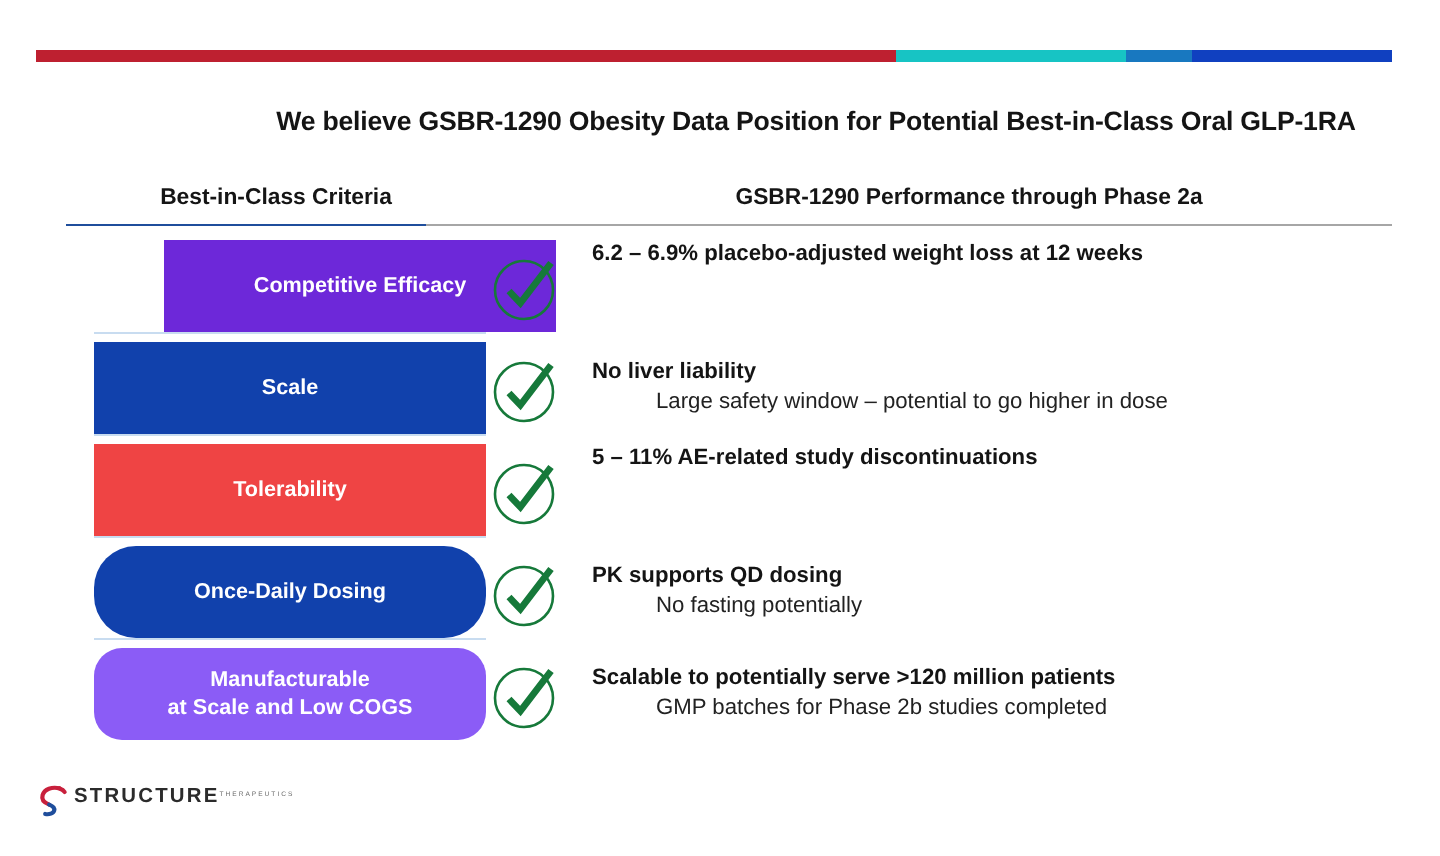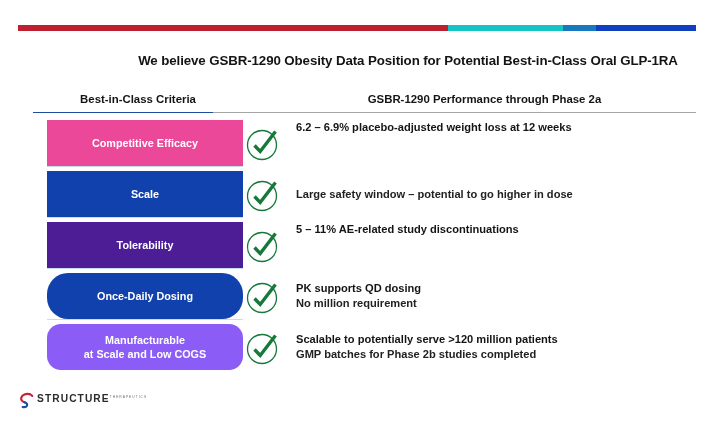--- a/index.html
+++ b/index.html
@@ -142,24 +142,25 @@
   }
   .perf-main {
     font-size: 11.1px;
     font-weight: bold;
     color: #141414;
     line-height: 15px;
     white-space: nowrap;
   }
   .perf-sub {
     font-size: 11.1px;
-    font-weight: bold;
+    font-weight: normal;
     color: #222222;
     line-height: 15px;
     white-space: nowrap;
+    margin-left: 32px;
   }
   .perf.single { justify-content: flex-start; }
 
   
   .logo {
     position: absolute;
     left: 18px;
     top: 392px;
     height: 20px;
     display: flex;
@@ -211,21 +212,21 @@
     <div class="hdr hdr-right">GSBR-1290 Performance through Phase 2a</div>
   </div>
   <div class="hdr-rule">
     <span class="rule-a" style="background: rgb(31, 78, 156);"></span>
     <span class="rule-b" style="background: rgb(166, 166, 166);"></span>
   </div>
 
   <div class="rows">
 
     <div class="row">
-      <div class="crit-box" style="background: #ec4899;">
+      <div class="crit-box" style="background: #6d28d9; margin-left: 35px;">
         <span>Competitive Efficacy</span>
       </div>
       <div class="box-underline"></div>
       <div class="check">
         <svg width="38" height="38" viewBox="0 0 38 38">
           <circle cx="18" cy="20" r="14.5" fill="none" stroke="#16793A" stroke-width="1.3"></circle>
           <path d="M10.5 20.5 L16.2 26.5 L31.5 6.5" fill="none" stroke="#16793A" stroke-width="3.4" stroke-linecap="butt" stroke-linejoin="miter"></path>
         </svg>
       </div>
       <div class="perf single">
@@ -238,26 +239,27 @@
         <span>Scale</span>
       </div>
       <div class="box-underline"></div>
       <div class="check">
         <svg width="38" height="38" viewBox="0 0 38 38">
           <circle cx="18" cy="20" r="14.5" fill="none" stroke="#16793A" stroke-width="1.3"></circle>
           <path d="M10.5 20.5 L16.2 26.5 L31.5 6.5" fill="none" stroke="#16793A" stroke-width="3.4" stroke-linecap="butt" stroke-linejoin="miter"></path>
         </svg>
       </div>
       <div class="perf">
+        <div class="perf-main">No liver liability</div>
         <div class="perf-sub">Large safety window – potential to go higher in dose</div>
       </div>
     </div>
 
     <div class="row">
-      <div class="crit-box" style="background: #4c1d95;">
+      <div class="crit-box" style="background: #ef4444;">
         <span>Tolerability</span>
       </div>
       <div class="box-underline"></div>
       <div class="check">
         <svg width="38" height="38" viewBox="0 0 38 38">
           <circle cx="18" cy="20" r="14.5" fill="none" stroke="#16793A" stroke-width="1.3"></circle>
           <path d="M10.5 20.5 L16.2 26.5 L31.5 6.5" fill="none" stroke="#16793A" stroke-width="3.4" stroke-linecap="butt" stroke-linejoin="miter"></path>
         </svg>
       </div>
       <div class="perf single">
@@ -271,21 +273,21 @@
       </div>
       <div class="box-underline"></div>
       <div class="check">
         <svg width="38" height="38" viewBox="0 0 38 38">
           <circle cx="18" cy="20" r="14.5" fill="none" stroke="#16793A" stroke-width="1.3"></circle>
           <path d="M10.5 20.5 L16.2 26.5 L31.5 6.5" fill="none" stroke="#16793A" stroke-width="3.4" stroke-linecap="butt" stroke-linejoin="miter"></path>
         </svg>
       </div>
       <div class="perf">
         <div class="perf-main">PK supports QD dosing</div>
-        <div class="perf-sub">No million requirement</div>
+        <div class="perf-sub">No fasting potentially</div>
       </div>
     </div>
 
     <div class="row">
       <div class="crit-box" style="background: #8b5cf6; border-radius: 14px;">
         <span>
           <span>Manufacturable</span><br>
           <span>at Scale and Low COGS</span>
         </span>
       </div>

